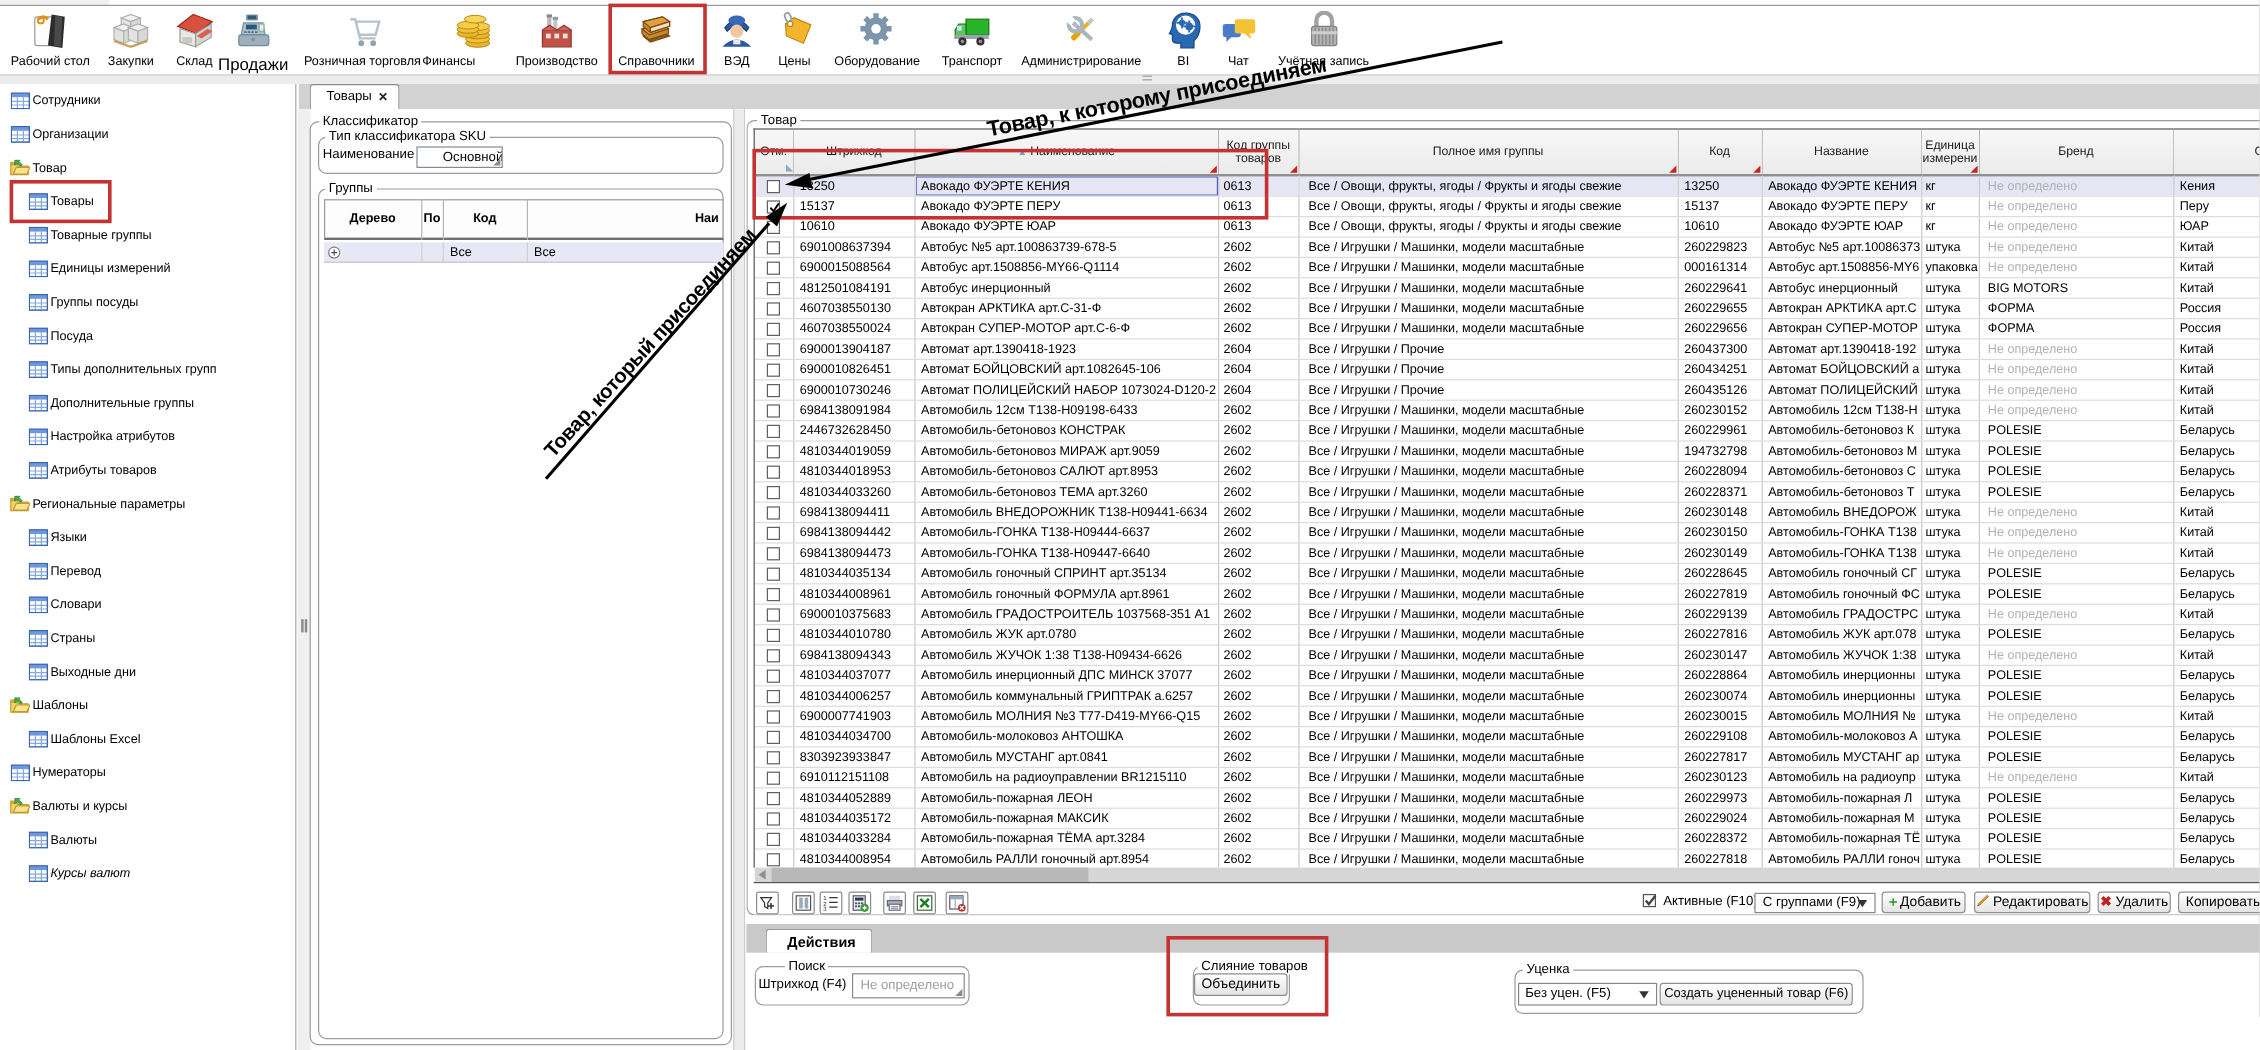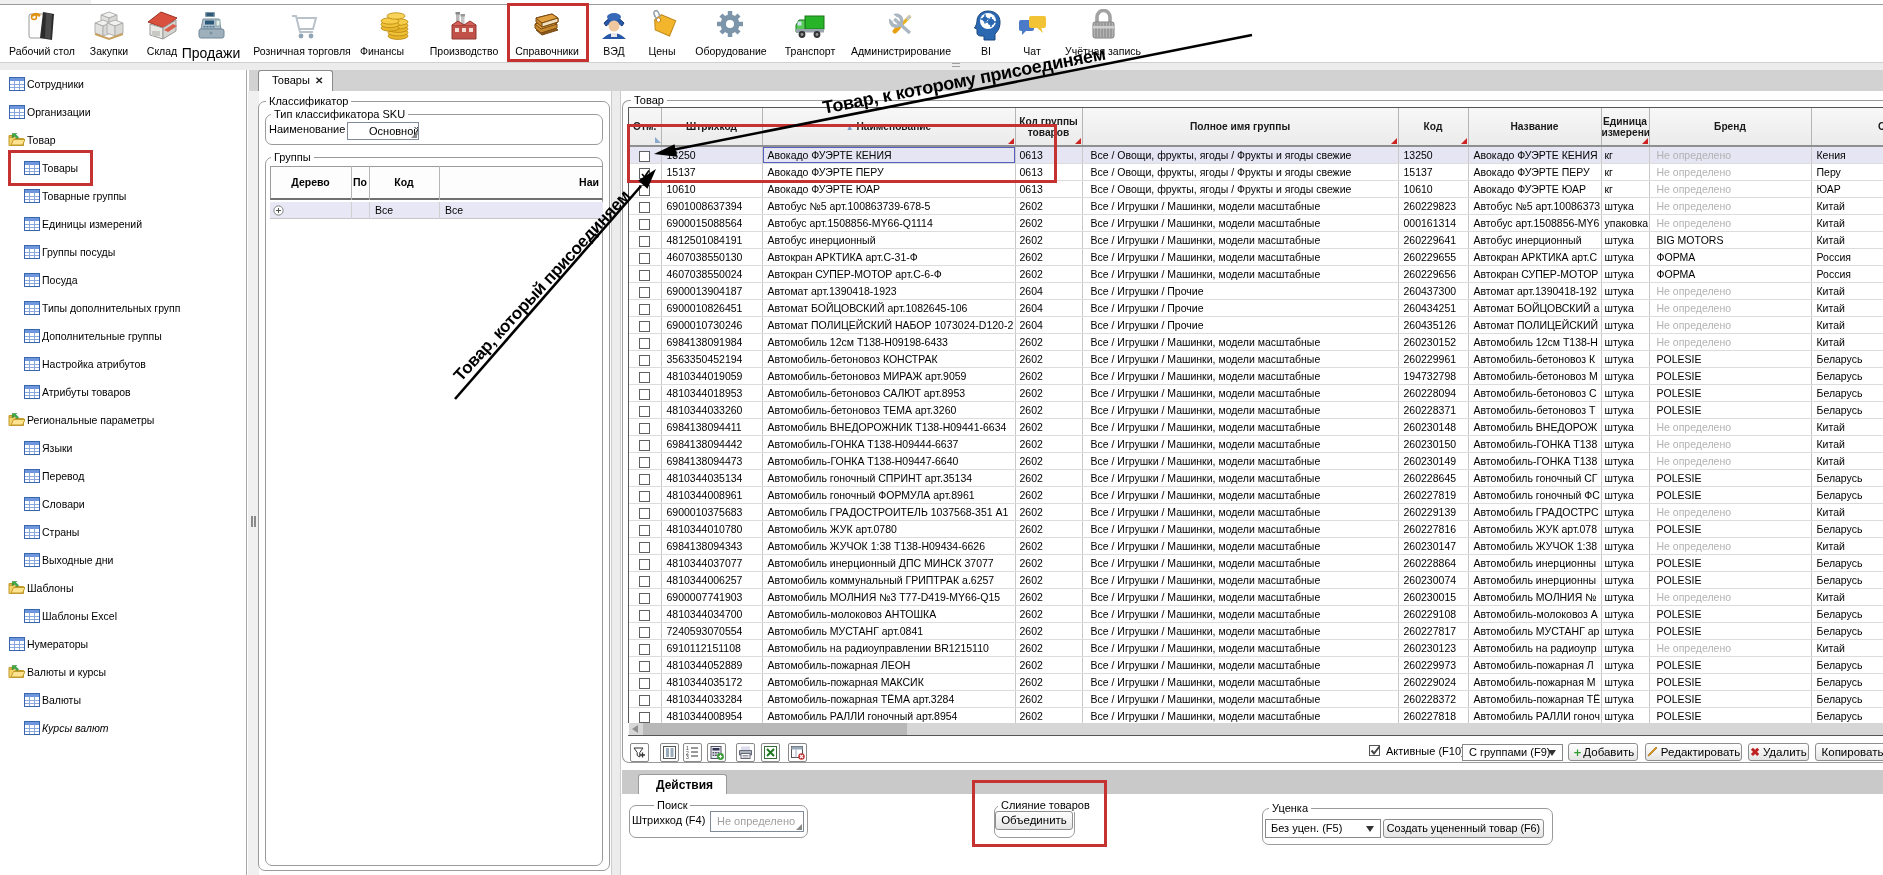--- a/index.html
+++ b/index.html
@@ -6,21 +6,21 @@
 .abs{position:absolute;}
 .fs{position:absolute;border:1px solid #9b9b9b;border-radius:7px;}
 .leg{position:absolute;top:-7px;font-size:11px;background:#fff;padding:0 3px;white-space:nowrap;line-height:13px;}
 .combo{position:absolute;background:#fff;border:1px solid #7f8b99;font-size:11px;white-space:nowrap;overflow:hidden;}
 .combo .ct{position:absolute;right:1px;bottom:1px;width:0;height:0;border-left:6px solid transparent;border-bottom:6px solid #8a8a8a;}
 .btn{position:absolute;border:1px solid #8e8e8e;border-radius:3px;background:linear-gradient(#ffffff,#e4e4e4);font-size:11.5px;text-align:center;white-space:nowrap;overflow:hidden;}
 .sideitem{position:absolute;font-size:10.5px;white-space:nowrap;}
 .redbox{position:absolute;border:3px solid #c53232;}
 table.main{border-collapse:collapse;table-layout:fixed;}
 table.main td{font-size:10.5px;white-space:nowrap;overflow:hidden;height:17px;padding:0 0 0 5px;border-right:1px solid #c9c9c9;border-bottom:1px solid #dcdcdc;}
-table.main th{font-size:10.2px;font-weight:bold;color:#1a1a1a;white-space:nowrap;overflow:hidden;background:linear-gradient(#f7f7f7,#ebebeb);border-right:1px solid #b5b5b5;border-bottom:2px solid #8f8f8f;height:38px;position:relative;padding:0;margin-top:21px;}
+table.main th{font-size:10.2px;font-weight:normal;color:#1a1a1a;white-space:nowrap;overflow:hidden;background:linear-gradient(#f7f7f7,#ebebeb);border-right:1px solid #b5b5b5;border-bottom:2px solid #8f8f8f;height:38px;position:relative;padding:0;margin-top:21px;}
 .rtri{position:absolute;right:1px;bottom:1px;width:0;height:0;border-left:6px solid transparent;border-bottom:6px solid #cc2222;}
 .cb{position:absolute;width:11px;height:11px;background:#fff;border:1px solid #555;}
 .gray{color:#b2b2b2;}
 </style></head><body>
 
 <div class="abs" style="left:0;top:0;width:1883px;height:5px;background:#f0f0f0;"></div>
 <div class="abs" style="left:91px;top:0;width:1792px;height:4px;background:#fff;"></div>
 <div class="abs" style="left:0;top:4px;width:1883px;height:1px;background:#9a9a9a;"></div>
 <div class="abs" style="left:0;top:5px;width:1883px;height:57px;background:#fff;"></div>
 <svg class="abs" style="left:26px;top:9px" width="33" height="32" viewBox="0 0 33 32">
@@ -85,21 +85,21 @@
       <ellipse cx="21" cy="23.5" rx="10" ry="3.4" fill="#f0c23a"></ellipse>
       <ellipse cx="21" cy="20" rx="10" ry="3.4" fill="#e8b62c"></ellipse>
       <ellipse cx="21" cy="16.5" rx="10" ry="3.4" fill="#f0c23a"></ellipse>
       <ellipse cx="21" cy="13" rx="10" ry="3.4" fill="#f6cc48"></ellipse>
       <ellipse cx="13" cy="19" rx="9" ry="3.2" fill="#e8b62c"></ellipse>
       <ellipse cx="13" cy="15.5" rx="9" ry="3.2" fill="#f0c23a"></ellipse>
       <ellipse cx="13" cy="12" rx="9" ry="3.2" fill="#f6cc48"></ellipse>
       <ellipse cx="19" cy="7" rx="9" ry="3.2" fill="#f8d45a"></ellipse>
     </g>
   </svg>
-<div class="abs" style="left:394px;top:45px;width:176px;margin-left:-100px;text-align:center;font-size:10.5px;">Финансы</div>
+<div class="abs" style="left:394px;top:45px;width:160px;margin-left:-100px;text-align:center;font-size:10.5px;">Финансы</div>
 <svg class="abs" style="left:447px;top:11px" width="34" height="30" viewBox="0 0 34 30">
     <rect x="9" y="2" width="3.5" height="12" fill="#b8b8b8"></rect>
     <rect x="14" y="4" width="3.5" height="10" fill="#c4c4c4"></rect>
     <rect x="8.5" y="1" width="4.5" height="2.5" fill="#888"></rect>
     <rect x="13.5" y="3" width="4.5" height="2.5" fill="#999"></rect>
     <path d="M5 14 L29 14 L29 28 L5 28 Z" fill="#c05048" stroke="#903830"></path>
     <path d="M5 14 L11 10 L17 14 L23 10 L29 14" fill="#d86058" stroke="#903830"></path>
     <g fill="#f0e0d8">
       <rect x="8" y="17" width="4" height="4"></rect>
       <rect x="15" y="17" width="4" height="4"></rect>
@@ -689,21 +689,21 @@
           <td style="padding-left:4px;">2602</td>
           <td style="padding-left:8px;">Все / Игрушки / Машинки, модели масштабные</td>
           <td>260230152</td>
           <td>Автомобиль 12см Т138-Н</td>
           <td style="padding-left:3px;">штука</td>
           <td style="padding-left:7px;"><span class="gray">Не определено</span></td>
           <td>Китай</td>
         </tr>
         <tr>
           <td style="padding:0;"><span style="position:relative;display:inline-block;margin-left:10px;top:1px;width:11px;height:11px;background:#fff;border:1px solid #606060;vertical-align:middle;"></span></td>
-          <td>3563350452194</td>
+          <td>2446732628450</td>
           <td style="">Автомобиль-бетоновоз КОНСТРАК</td>
           <td style="padding-left:4px;">2602</td>
           <td style="padding-left:8px;">Все / Игрушки / Машинки, модели масштабные</td>
           <td>260229961</td>
           <td>Автомобиль-бетоновоз К</td>
           <td style="padding-left:3px;">штука</td>
           <td style="padding-left:7px;">POLESIE</td>
           <td>Беларусь</td>
         </tr>
         <tr>
@@ -881,21 +881,21 @@
           <td style="padding-left:4px;">2602</td>
           <td style="padding-left:8px;">Все / Игрушки / Машинки, модели масштабные</td>
           <td>260229108</td>
           <td>Автомобиль-молоковоз А</td>
           <td style="padding-left:3px;">штука</td>
           <td style="padding-left:7px;">POLESIE</td>
           <td>Беларусь</td>
         </tr>
         <tr>
           <td style="padding:0;"><span style="position:relative;display:inline-block;margin-left:10px;top:1px;width:11px;height:11px;background:#fff;border:1px solid #606060;vertical-align:middle;"></span></td>
-          <td>7240593070554</td>
+          <td>8303923933847</td>
           <td style="">Автомобиль МУСТАНГ арт.0841</td>
           <td style="padding-left:4px;">2602</td>
           <td style="padding-left:8px;">Все / Игрушки / Машинки, модели масштабные</td>
           <td>260227817</td>
           <td>Автомобиль МУСТАНГ ар</td>
           <td style="padding-left:3px;">штука</td>
           <td style="padding-left:7px;">POLESIE</td>
           <td>Беларусь</td>
         </tr>
         <tr>

